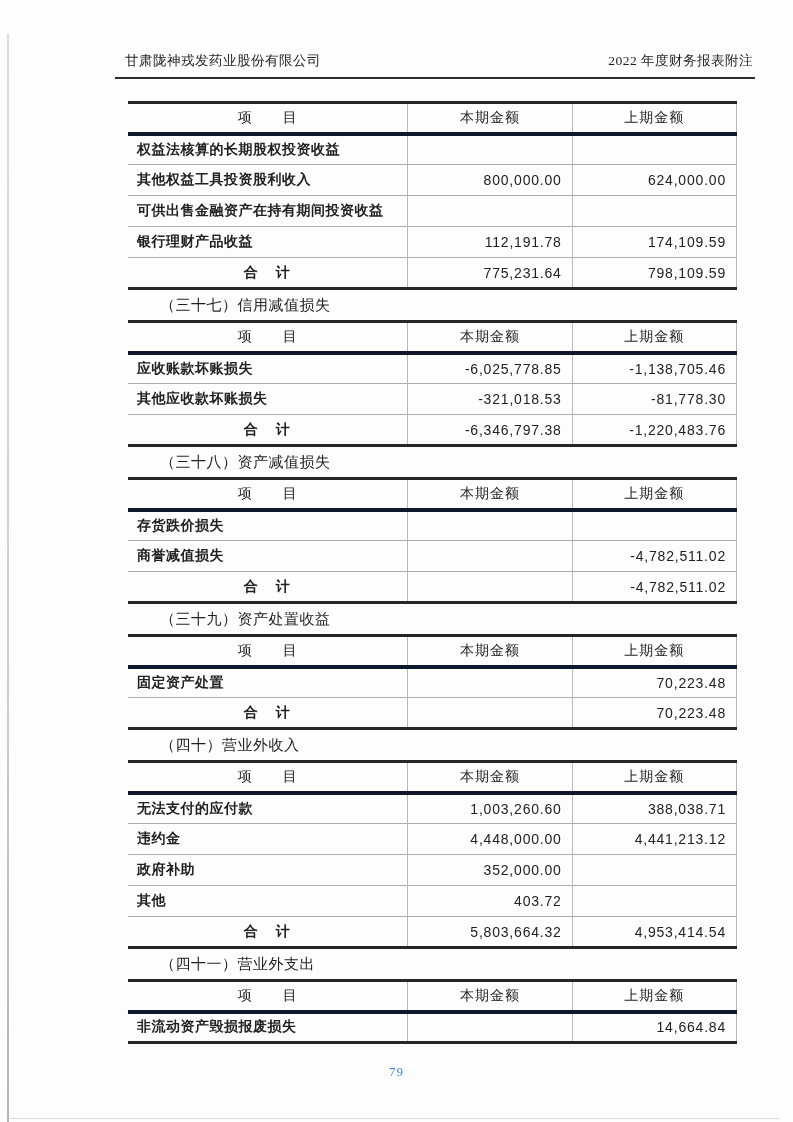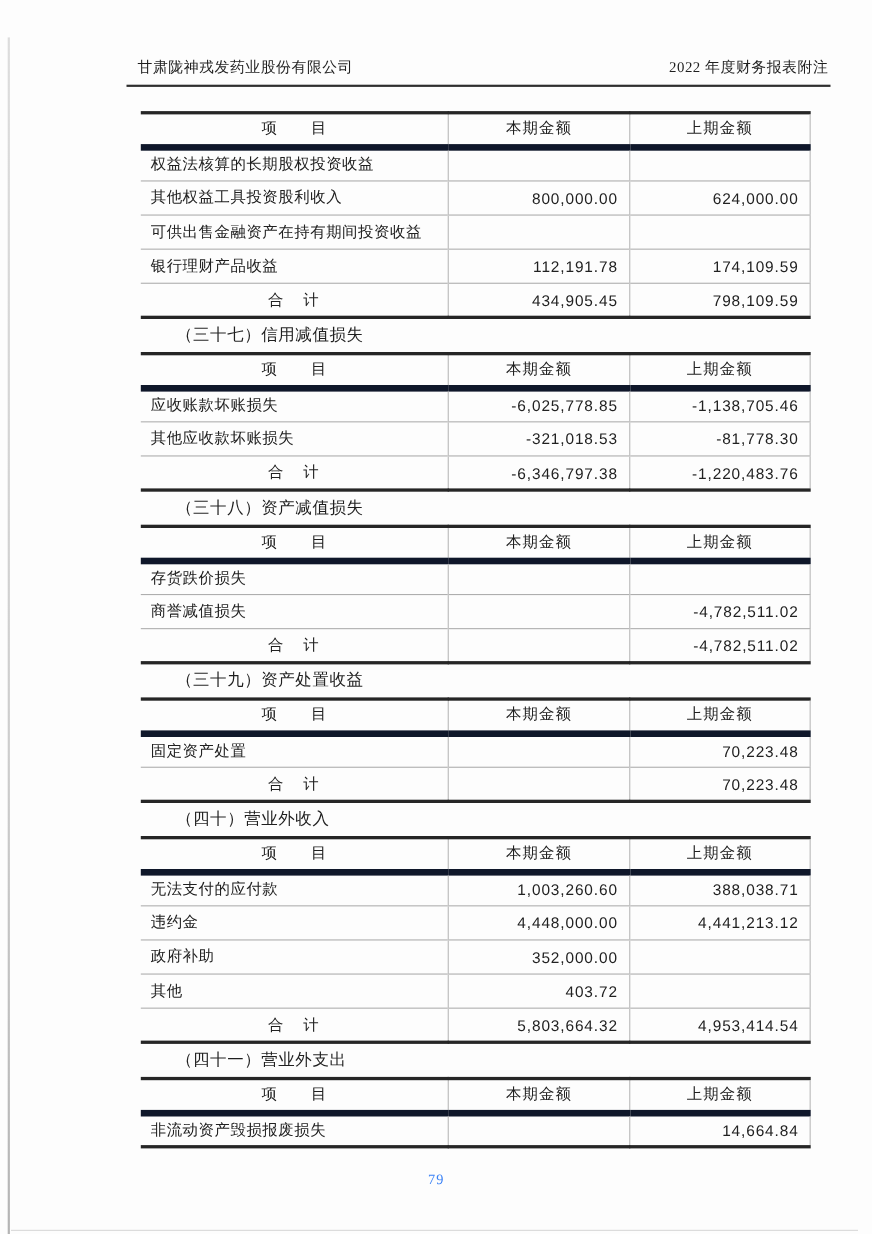--- a/index.html
+++ b/index.html
@@ -55,28 +55,28 @@
     border-right: 1px solid #b8b8b8;
   }
   table.fin-table.first { margin-top: 22px; }
   col.c-item { width: 46%; }
   col.c-cur  { width: 27%; }
   col.c-pri  { width: 27%; }
   .fin-table th {
     height: 31px;
     font-weight: normal;
     text-align: center;
-    border-bottom: 6px solid #0f172a;
+    border-bottom: 4px solid #0f172a;
     letter-spacing: 1px;
   }
   .fin-table td { height: 31px; }
   .fin-table tbody tr { border-bottom: 1px solid #aeaeae; }
   .fin-table tbody tr:last-child { border-bottom: none; }
   .fin-table th + th, .fin-table td + td { border-left: 1px solid #b8b8b8; }
-  .fin-table td.label { padding-left: 9px; text-align: left; letter-spacing: .5px; }
+  .fin-table td.label { padding-left: 9px; text-align: left; letter-spacing: .5px; font-weight: bold; }
   .fin-table td.label.center { text-align: center; padding-left: 0; letter-spacing: 2px; }
   .fin-table td.num {
     text-align: right; padding-right: 10px;
     letter-spacing: .8px;
     font-family: Liberation Sans, sans-serif;
   }
   
   .doc-footer {
     position: absolute; left: 0; bottom: 42px; width: 100%;
     text-align: center; font-size: 13px; color: #3b82f6; letter-spacing: 1px;
@@ -125,21 +125,21 @@
               <td class="num"></td>
               <td class="num"></td>
             </tr>
             <tr>
               <td class="label">银行理财产品收益</td>
               <td class="num">112,191.78</td>
               <td class="num">174,109.59</td>
             </tr>
             <tr>
               <td class="label center">合　计</td>
-              <td class="num">434,905.45</td>
+              <td class="num">775,231.64</td>
               <td class="num">798,109.59</td>
             </tr>
           </tbody>
         </table>
         <div class="section-heading">（三十七）信用减值损失</div>
         <table class="fin-table">
           <colgroup>
             <col class="c-item">
             <col class="c-cur">
             <col class="c-pri">

